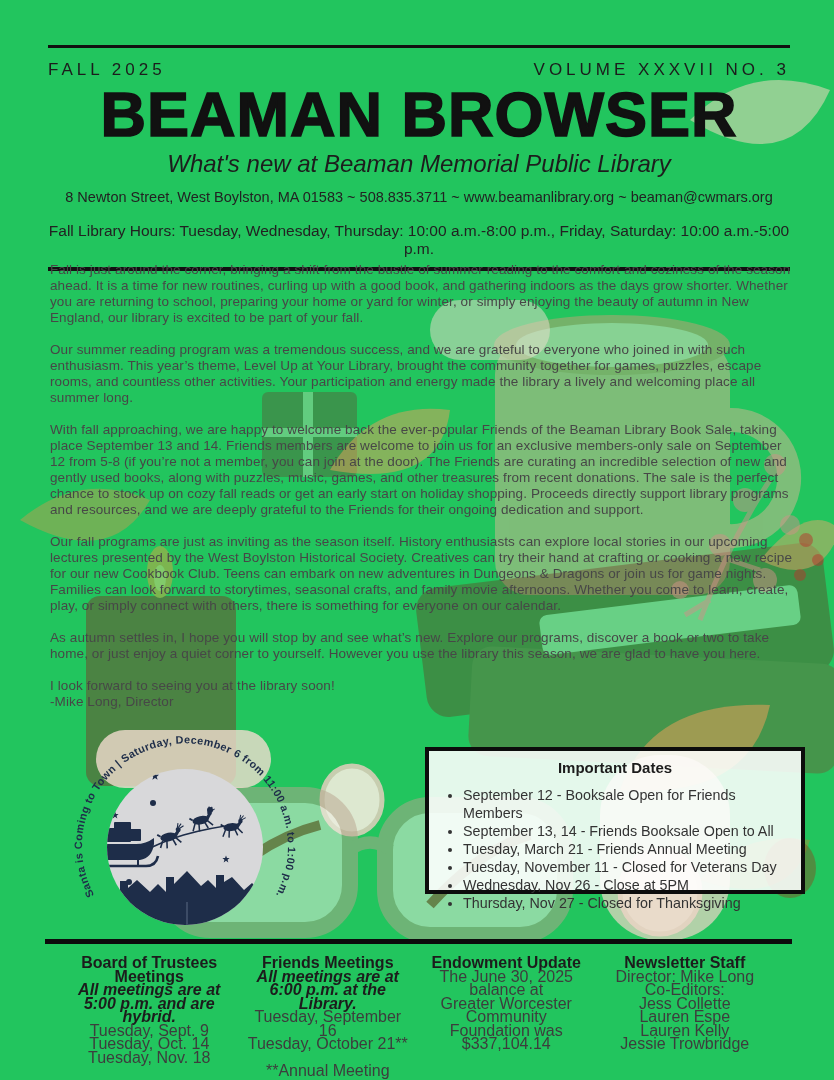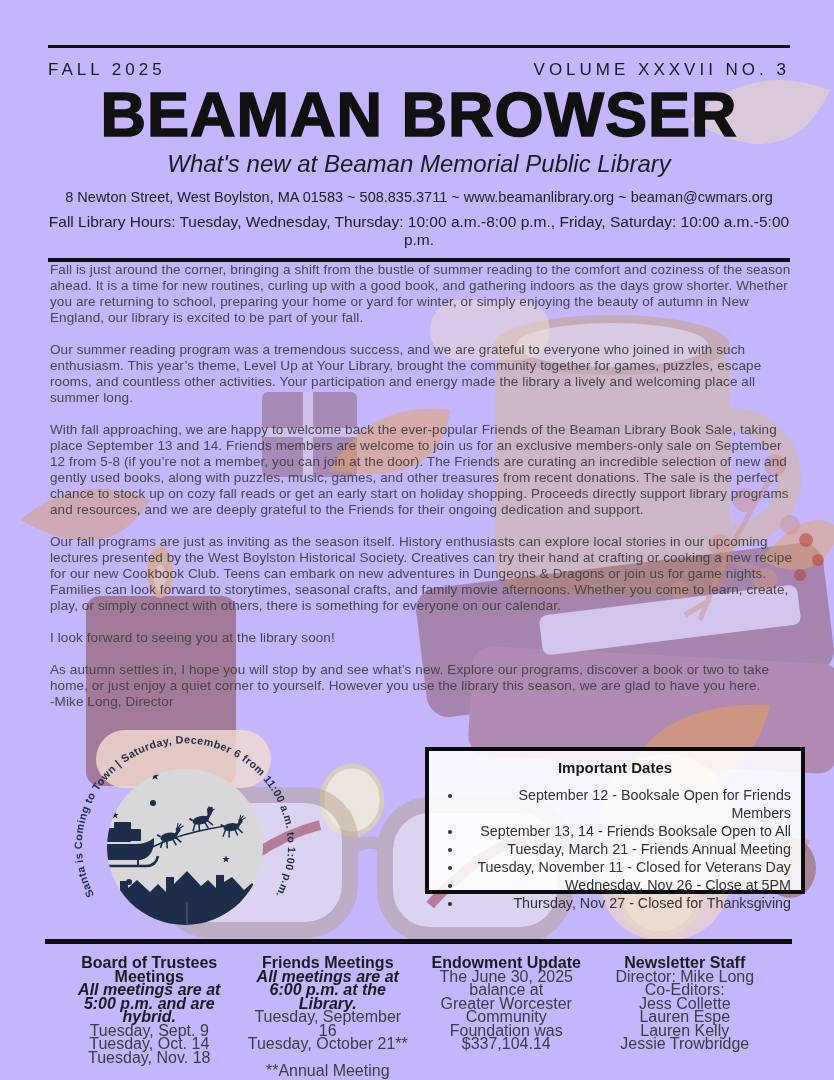--- a/index.html
+++ b/index.html
@@ -1,52 +1,52 @@
 <!DOCTYPE html>
 <html><head>
 <meta charset="utf-8">
 <style>
   html,body{margin:0;padding:0;background:#e9e9e9;}
   .page{
     position:relative;width:834px;height:1080px;margin:0 auto;
-    background:#c4b5fd;overflow:hidden;
+    background:#22c55e;overflow:hidden;
     font-family:"Liberation Sans",sans-serif;color:#474747;
   }
   .bg-collage{position:absolute;inset:0;z-index:0;pointer-events:none;}
   .content{position:absolute;inset:0;z-index:1;}
 
   
   .masthead{position:absolute;left:48px;right:44px;top:0;text-align:center;}
   .rule-top{height:3px;background:#111;margin-top:45px;}
   .issue-row{display:flex;justify-content:space-between;margin-top:12px;
     font-size:17px;letter-spacing:4px;color:#1c1c1c;font-weight:500;}
   .nl-title{margin:2px 0 0 0;font-size:63px;line-height:64px;font-weight:bold;
     color:#111;letter-spacing:1px;-webkit-text-stroke:1.6px #111;}
   .tagline{font-style:italic;font-size:24px;color:#1d1d1d;margin-top:4px;font-weight:400;}
   .addr{font-size:14.5px;color:#222;margin-top:11px;}
-  .hours{font-size:15.5px;color:#222;margin-top:8px;}
+  .hours{font-size:15.5px;color:#222;margin-top:17px;}
   .rule-thick{height:4px;background:#111;margin-top:9px;}
 
   
   .letter{position:absolute;left:50px;width:742px;top:246px;
     font-size:13.5px;line-height:16px;color:#474747;letter-spacing:0.1px;}
   .letter p{margin:16px 0 0 0;}
   .letter p.first{margin-top:0;}
   .letter p.tight{margin-top:0;}
 
   
   .santa{position:absolute;left:40px;top:732px;width:290px;height:215px;}
 
   
   .dates-box{position:absolute;left:425px;top:747px;width:380px;height:147px;
     border:4px solid #0c0c0c;background:rgba(255,255,255,0.88);box-sizing:border-box;
     padding:8px 10px 4px 10px;}
   .dates-title{text-align:center;font-weight:bold;font-size:15px;color:#1c1c1c;}
   .dates-box ul{margin:10px 0 0 0;padding-left:24px;}
-  .dates-box li{font-size:14.3px;line-height:18px;color:#333;text-align:right;}
+  .dates-box li{font-size:14.3px;line-height:18px;color:#333;}
 
   
   .footer-rule{position:absolute;left:45px;width:747px;top:939px;height:5px;background:#0c0c0c;}
   .footer{position:absolute;left:60px;width:714px;top:956px;display:flex;}
   .f-col{flex:1;text-align:center;font-size:16px;line-height:13.5px;color:#3d3d3d;padding:0 8px;}
   .f-col .f-title{font-weight:bold;color:#1c1c1c;}
   .f-col .f-note{font-weight:bold;font-style:italic;color:#1c1c1c;}
   .f-line{min-height:13.5px;}
 </style>
 </head>
@@ -137,22 +137,22 @@
       <div class="addr">8 Newton Street, West Boylston, MA 01583 ~ 508.835.3711 ~ www.beamanlibrary.org ~ beaman@cwmars.org</div>
       <div class="hours">Fall Library Hours: Tuesday, Wednesday, Thursday: 10:00 a.m.-8:00 p.m., Friday, Saturday: 10:00 a.m.-5:00 p.m.</div>
       <div class="rule-thick"></div>
     </header>
 
     <main class="letter">
       <p>Fall is just around the corner, bringing a shift from the bustle of summer reading to the comfort and coziness of the season ahead. It is a time for new routines, curling up with a good book, and gathering indoors as the days grow shorter. Whether you are returning to school, preparing your home or yard for winter, or simply enjoying the beauty of autumn in New England, our library is excited to be part of your fall.</p>
       <p>Our summer reading program was a tremendous success, and we are grateful to everyone who joined in with such enthusiasm. This year’s theme, Level Up at Your Library, brought the community together for games, puzzles, escape rooms, and countless other activities. Your participation and energy made the library a lively and welcoming place all summer long.</p>
       <p>With fall approaching, we are happy to welcome back the ever-popular Friends of the Beaman Library Book Sale, taking place September 13 and 14. Friends members are welcome to join us for an exclusive members-only sale on September 12 from 5-8 (if you’re not a member, you can join at the door). The Friends are curating an incredible selection of new and gently used books, along with puzzles, music, games, and other treasures from recent donations. The sale is the perfect chance to stock up on cozy fall reads or get an early start on holiday shopping. Proceeds directly support library programs and resources, and we are deeply grateful to the Friends for their ongoing dedication and support.</p>
       <p>Our fall programs are just as inviting as the season itself. History enthusiasts can explore local stories in our upcoming lectures presented by the West Boylston Historical Society. Creatives can try their hand at crafting or cooking a new recipe for our new Cookbook Club. Teens can embark on new adventures in Dungeons &amp; Dragons or join us for game nights. Families can look forward to storytimes, seasonal crafts, and family movie afternoons. Whether you come to learn, create, play, or simply connect with others, there is something for everyone on our calendar.</p>
+      <p>As autumn settles in, I hope you will stop by and see what’s new. Explore our programs, discover a book or two to take home, or just enjoy a quiet corner to yourself. However you use the library this season, we are glad to have you here.</p>
       <p>I look forward to seeing you at the library soon!</p>
-      <p>As autumn settles in, I hope you will stop by and see what’s new. Explore our programs, discover a book or two to take home, or just enjoy a quiet corner to yourself. However you use the library this season, we are glad to have you here.</p>
       <p class="tight">-Mike Long, Director</p>
     </main>
 
     <svg class="santa" viewBox="0 0 290 215">
       <defs>
         <clipPath id="circleClip">
             <circle cx="145" cy="115" r="78"></circle>
           </clipPath>
         <path id="arcPath" d="M 61,174 A 103 103 0 1 1 229,174" fill="none"></path>
         <path id="starShape" d="M0,-4 L1.1,-1.2 L4,-1.2 L1.7,0.8 L2.6,3.8 L0,2 L-2.6,3.8 L-1.7,0.8 L-4,-1.2 L-1.1,-1.2 Z"></path>

